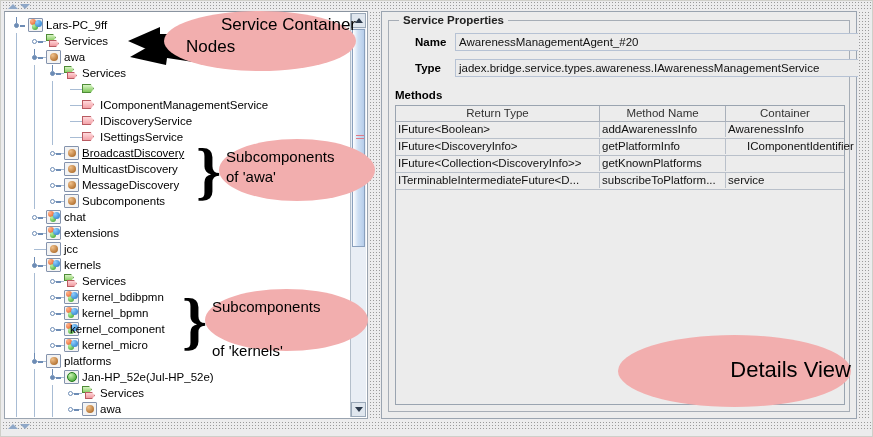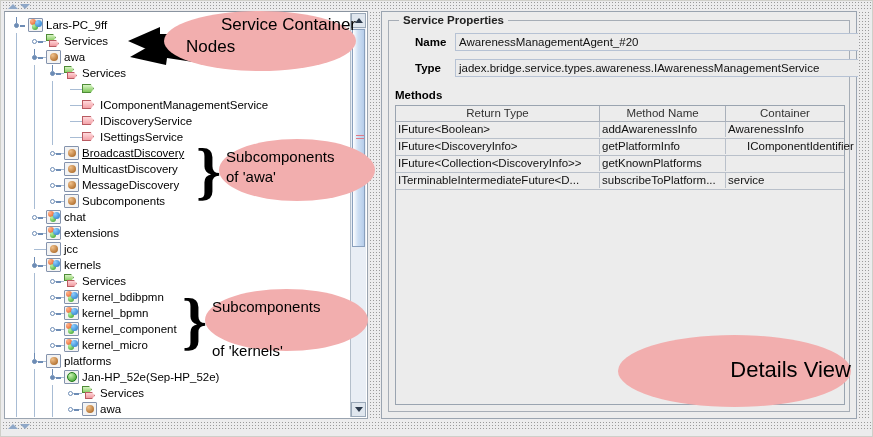--- a/index.html
+++ b/index.html
@@ -508,21 +508,21 @@
             <div class="vline" style="left: 10px; top: 0px; height: 16px;"></div>
             <div class="vline" style="left: 28px; top: 0px; height: 16px;"></div>
             <div class="hline" style="left: 46px; width: 12px; top: 8px;"></div>
             <div class="handle" style="left: 44px;">
               <i></i>
               <b></b>
             </div>
             <div class="ico balls" style="left: 58px;">
               <u></u>
             </div>
-            <div class="lbl" style="left: 76px;">kernel_component</div>
+            <div class="lbl" style="left: 64px;">kernel_component</div>
           </div>
           <div class="row">
             <div class="vline" style="left: 10px; top: 0px; height: 16px;"></div>
             <div class="vline" style="left: 28px; top: 0px; height: 16px;"></div>
             <div class="hline" style="left: 46px; width: 12px; top: 8px;"></div>
             <div class="handle" style="left: 44px;">
               <i></i>
               <b></b>
             </div>
             <div class="ico balls" style="left: 58px;">
@@ -544,21 +544,21 @@
           <div class="row">
             <div class="vline" style="left: 10px; top: 0px; height: 16px;"></div>
             <div class="vline" style="left: 28px; top: 0px; height: 16px;"></div>
             <div class="hline" style="left: 46px; width: 12px; top: 8px;"></div>
             <div class="handle expanded" style="left: 44px;">
               <i></i>
               <b></b>
               <s></s>
             </div>
             <div class="ico globe" style="left: 58px;"></div>
-            <div class="lbl" style="left: 76px;">Jan-HP_52e(Sep-HP_52e)</div>
+            <div class="lbl" style="left: 76px;">Jan-HP_52e(Jul-HP_52e)</div>
           </div>
           <div class="row">
             <div class="vline" style="left: 10px; top: 0px; height: 16px;"></div>
             <div class="vline" style="left: 28px; top: 0px; height: 16px;"></div>
             <div class="vline" style="left: 46px; top: 0px; height: 16px;"></div>
             <div class="hline" style="left: 64px; width: 12px; top: 8px;"></div>
             <div class="handle" style="left: 62px;">
               <i></i>
               <b></b>
             </div>

